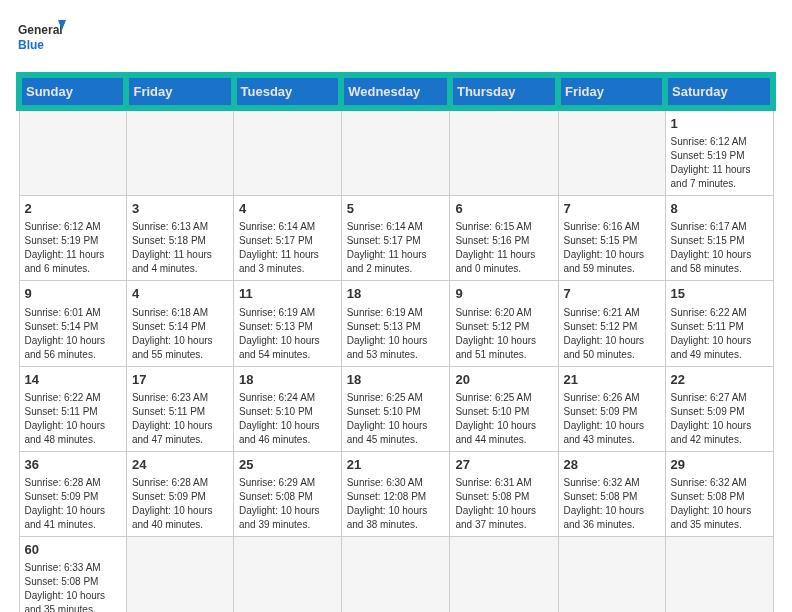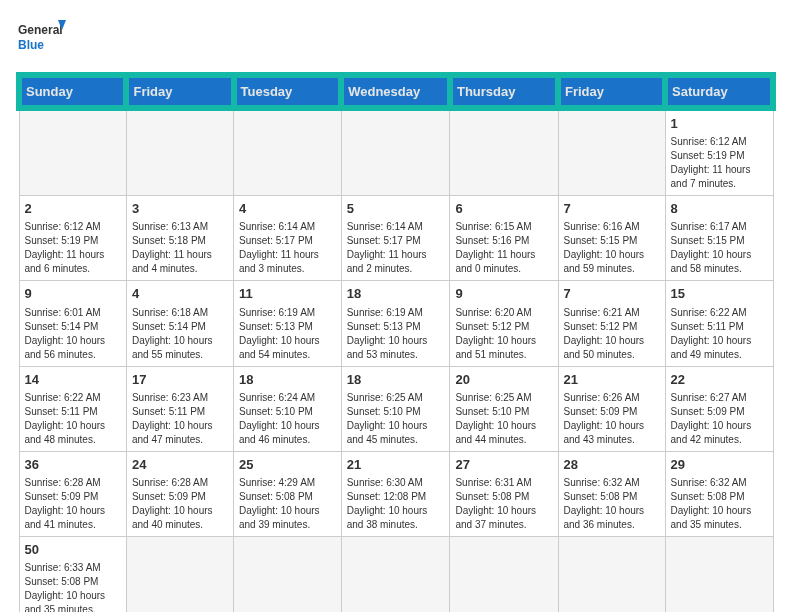--- a/index.html
+++ b/index.html
@@ -256,21 +256,21 @@
 Daylight: 10 hours and 41 minutes.</div>
         </td>
         <td>
           <span class="day-num">24</span>
           <div class="day-info">Sunrise: 6:28 AM
 Sunset: 5:09 PM
 Daylight: 10 hours and 40 minutes.</div>
         </td>
         <td>
           <span class="day-num">25</span>
-          <div class="day-info">Sunrise: 4:29 AM
+          <div class="day-info">Sunrise: 6:29 AM
 Sunset: 5:08 PM
 Daylight: 10 hours and 39 minutes.</div>
         </td>
         <td>
           <span class="day-num">21</span>
           <div class="day-info">Sunrise: 6:30 AM
 Sunset: 12:08 PM
 Daylight: 10 hours and 38 minutes.</div>
         </td>
         <td>
@@ -287,21 +287,21 @@
         </td>
         <td>
           <span class="day-num">29</span>
           <div class="day-info">Sunrise: 6:32 AM
 Sunset: 5:08 PM
 Daylight: 10 hours and 35 minutes.</div>
         </td>
       </tr>
       <tr>
         <td>
-          <span class="day-num">50</span>
+          <span class="day-num">60</span>
           <div class="day-info">Sunrise: 6:33 AM
 Sunset: 5:08 PM
 Daylight: 10 hours and 35 minutes.</div>
         </td>
         <td class="empty"></td>
         <td class="empty"></td>
         <td class="empty"></td>
         <td class="empty"></td>
         <td class="empty"></td>
         <td class="empty"></td>

